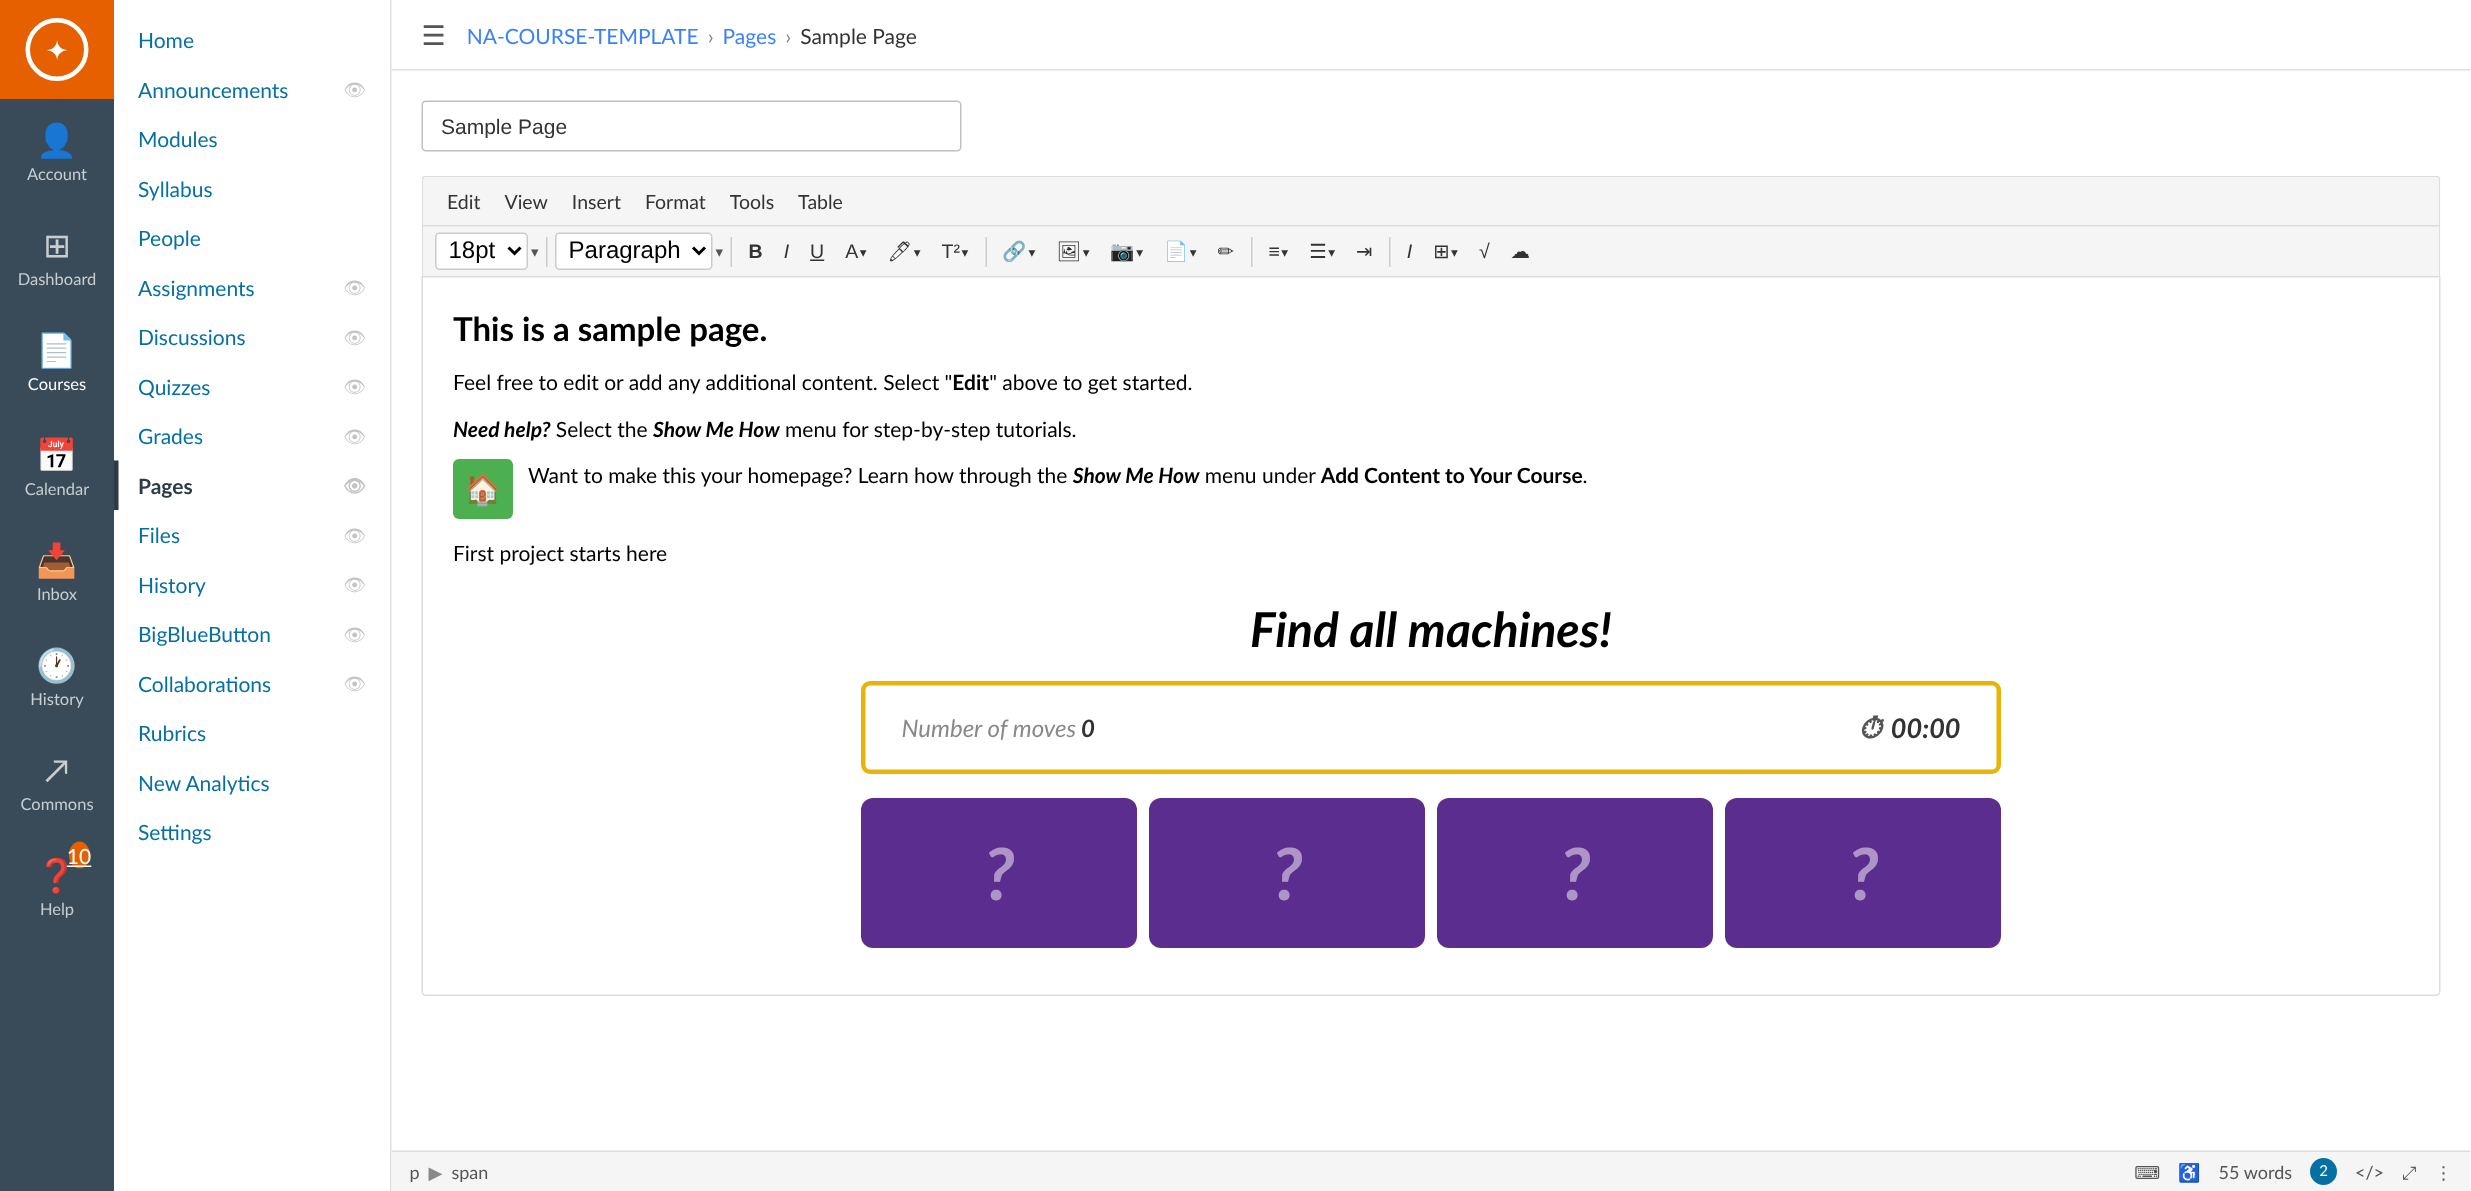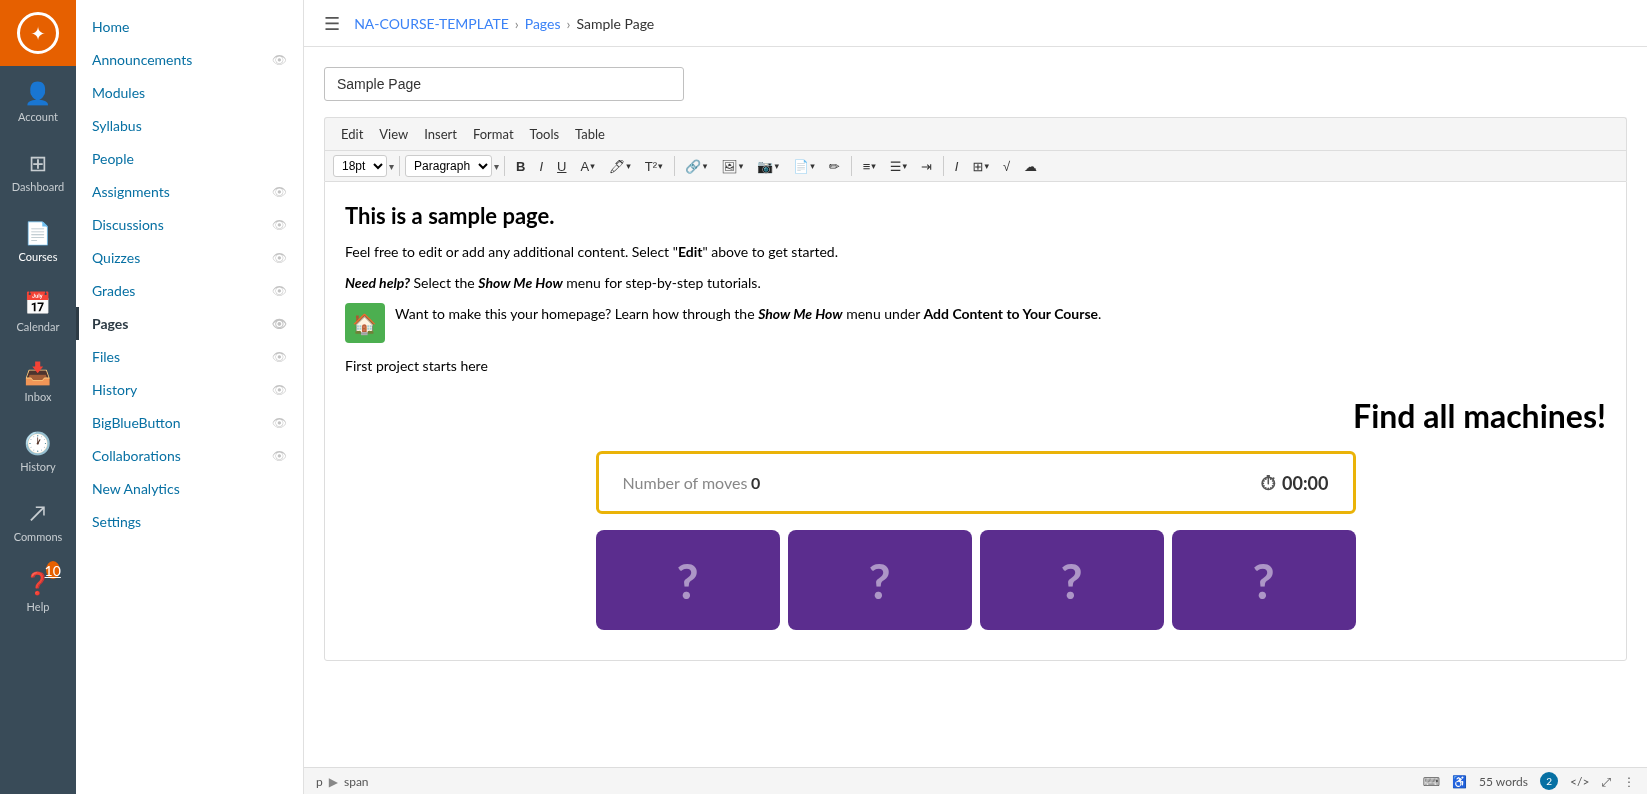--- a/index.html
+++ b/index.html
@@ -64,21 +64,21 @@
       align-items: center;
       justify-content: center;
       position: absolute;
       top: -8px;
       right: -8px;
       text-decoration: underline;
     }
 
     
     .course-nav {
-      width: 228px;
+      width: 185px;
       background: #fff;
       border-right: 1px solid #E0E0E0;
       overflow-y: auto;
       flex-shrink: 0;
       padding: 10px 0;
     }
     .course-nav-item {
       display: flex;
       align-items: center;
       justify-content: space-between;
@@ -180,21 +180,21 @@
       display: flex;
       align-items: center;
       gap: 1px;
     }
     .toolbar-sep { width: 1px; height: 20px; background: #ccc; margin: 0 3px; }
     .toolbar-select {
       border: 1px solid #ccc;
       background: #fff;
       border-radius: 3px;
       padding: 2px 4px;
-      font-size: 12px;
+      font-size: 16px;
       cursor: pointer;
     }
 
     
     .editor-content {
       border: 1px solid #ddd;
       border-radius: 0 0 3px 3px;
       min-height: 480px;
       background: #fff;
       padding: 20px;
@@ -221,22 +221,23 @@
       background: #4CAF50;
       border-radius: 4px;
       display: flex;
       align-items: center;
       justify-content: center;
       flex-shrink: 0;
       font-size: 20px;
       color: white;
     }
     .mini-game-area {
-      text-align: right;
+      text-align: center;
       margin-top: 20px;
+      font-style: italic;
     }
     .mini-game-title {
       font-size: 32px;
       font-weight: bold;
       margin-bottom: 16px;
     }
     .mini-game-stats {
       display: flex;
       align-items: center;
       justify-content: space-between;
@@ -391,20 +392,23 @@
     <span>History</span>
     <span class="eye-icon">👁</span>
   </a>
   <a class="course-nav-item">
     <span>BigBlueButton</span>
     <span class="eye-icon">👁</span>
   </a>
   <a class="course-nav-item">
     <span>Collaborations</span>
     <span class="eye-icon">👁</span>
+  </a>
+  <a class="course-nav-item">
+    <span>Rubrics</span>
   </a>
   <a class="course-nav-item">
     <span>New Analytics</span>
   </a>
   <a class="course-nav-item">
     <span>Settings</span>
   </a>
 </nav>
 
 <div class="main-content">

